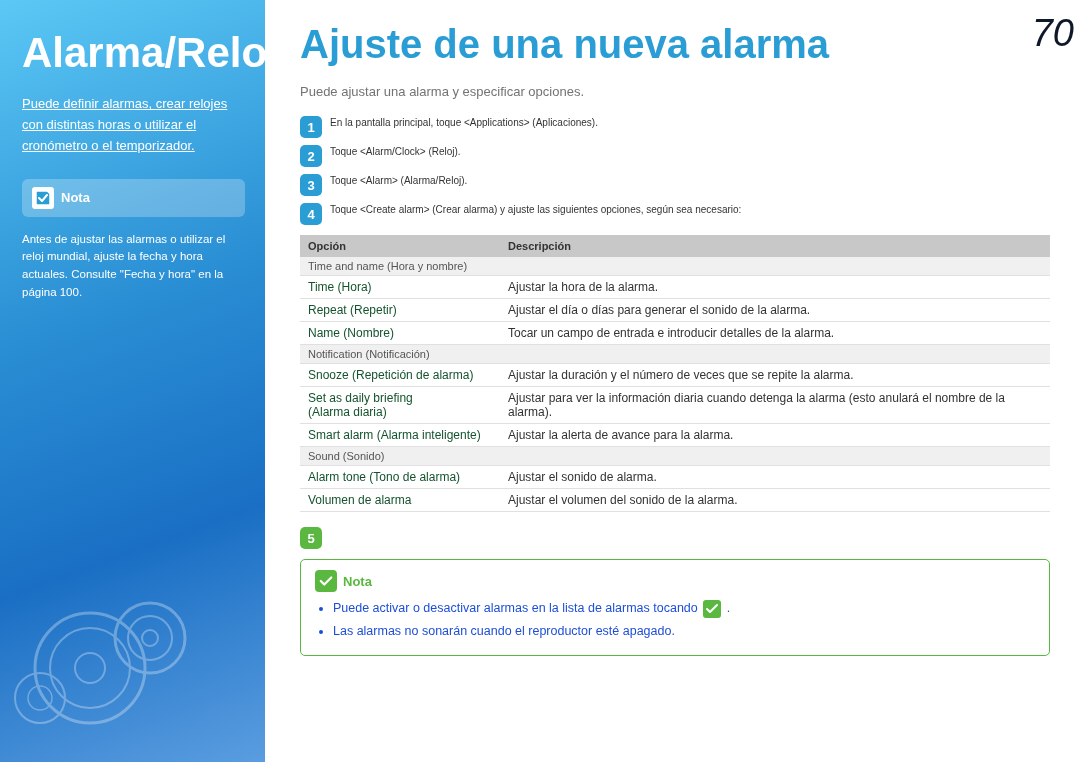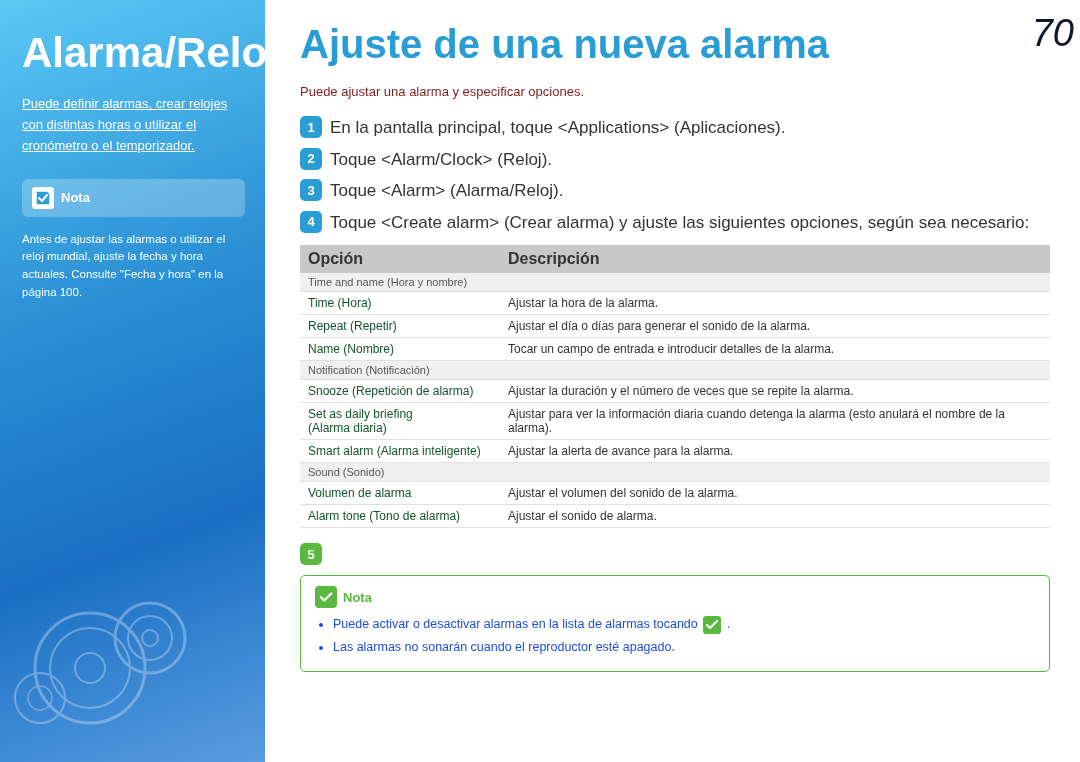--- a/index.html
+++ b/index.html
@@ -112,21 +112,21 @@
     .main-title {
       font-size: 40px;
       font-weight: bold;
       color: #2a9dd4;
       margin-bottom: 16px;
       line-height: 1.2;
     }
 
     .main-subtitle {
       font-size: 13px;
-      color: #7f1d1d;
+      color: #737373;
       margin-bottom: 16px;
     }
 
     .steps {
       list-style: none;
       margin-bottom: 10px;
     }
 
     .step-item {
       display: flex;
@@ -146,41 +146,41 @@
       font-weight: bold;
       color: #fff;
       flex-shrink: 0;
       margin-top: 1px;
     }
 
     .step-num.blue { background: #2a9dd4; }
     .step-num.green { background: #5ab840; }
 
     .step-text {
-      font-size: 17px;
+      font-size: 10px;
       color: #333;
       line-height: 1.5;
     }
 
     
     .options-table {
       width: 100%;
       border-collapse: collapse;
       font-size: 12px;
       margin-top: 6px;
       margin-bottom: 14px;
     }
 
     .options-table th {
       background: #c8c8c8;
       color: #333;
       font-weight: bold;
       padding: 5px 8px;
       text-align: left;
-      font-size: 16px;
+      font-size: 11px;
     }
 
     .options-table td {
       padding: 4px 8px;
       border-bottom: 1px solid #e0e0e0;
       vertical-align: top;
     }
 
     .options-table tr.section-header td {
       background: #f0f0f0;
@@ -355,26 +355,26 @@
         <td class="option-desc">Ajustar para ver la información diaria cuando detenga la alarma (esto anulará el nombre de la alarma).</td>
       </tr>
       <tr>
         <td class="option-name">Smart alarm (Alarma inteligente)</td>
         <td class="option-desc">Ajustar la alerta de avance para la alarma.</td>
       </tr>
       <tr class="section-header">
         <td colspan="2">Sound (Sonido)</td>
       </tr>
       <tr>
+        <td class="option-name">Alarm tone (Tono de alarma)</td>
+        <td class="option-desc">Ajustar el sonido de alarma.</td>
+      </tr>
+      <tr>
         <td class="option-name">Volumen de alarma</td>
         <td class="option-desc">Ajustar el volumen del sonido de la alarma.</td>
-      </tr>
-      <tr>
-        <td class="option-name">Alarm tone (Tono de alarma)</td>
-        <td class="option-desc">Ajustar el sonido de alarma.</td>
       </tr>
     </tbody>
   </table>
 
   <ul class="steps">
     <li class="step-item">
       <span class="step-num green">5</span>
     </li>
   </ul>
 

